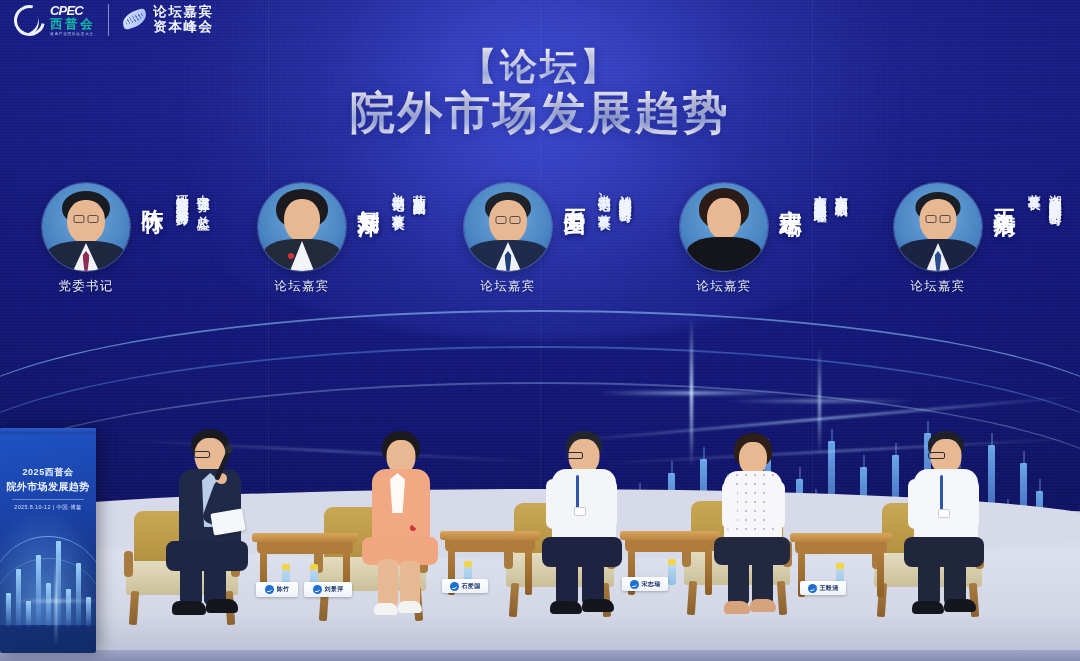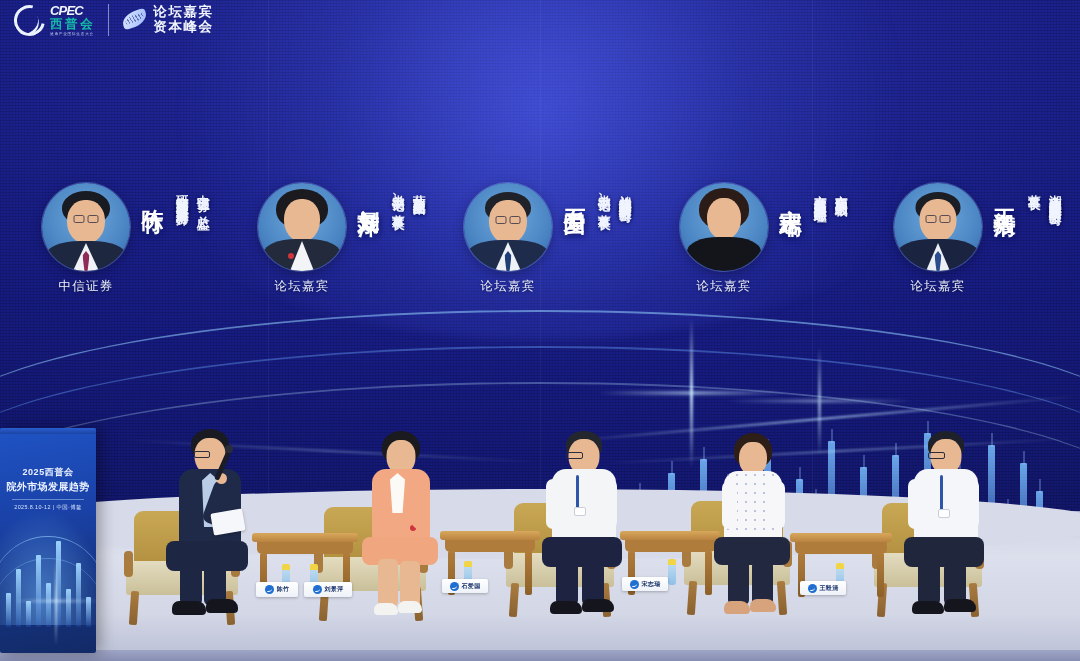--- a/index.html
+++ b/index.html
@@ -304,37 +304,41 @@
     <div class="logo-div"></div>
     <div class="logo-summit">
       <div class="leaf"></div>
       <div class="summit-txt">
         <span>论坛嘉宾</span>
         <span>资本峰会</span>
       </div>
     </div>
   </div>
 
+  <div class="title-block">
+    <div class="title-line1">【论坛】</div>
+    <div class="title-line2">院外市场发展趋势</div>
+  </div>
 
   <div class="panelists">
 
     <div class="pcard" style="left:34px;">
       <div class="pc-left">
         <div class="avatar">
           <div class="av-hair" style="top:8px;width:48px;height:34px;background:#191b22;"></div>
           <div class="av-face" style="top:17px;width:38px;height:44px;"></div>
           <div class="av-glasses" style="top:32px;">
               <b></b>
               <b></b>
             </div>
           <div class="av-body" style="width:78px;height:30px;background:#1d2740;"></div>
           <div class="av-shirt" style="width:26px;height:28px;background:#f0f2f6;clip-path:polygon(50% 0,100% 100%,0 100%);"></div>
           <div class="av-tie" style="background:#8e2b57;"></div>
         </div>
-        <div class="role">中信证券</div>
+        <div class="role">党委书记</div>
       </div>
       <div class="pname">陈竹</div>
       <div class="ptitles">
         <div class="ptitle">中信证券  总监</div>
         <div class="ptitle">研究部首席医疗健康产业分析师</div>
       </div>
     </div>
 
     <div class="pcard" style="left:250px;">
       <div class="pc-left">

